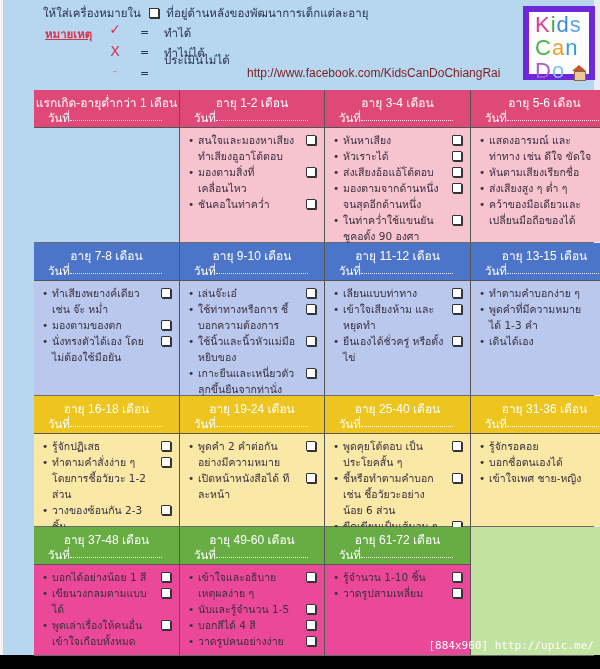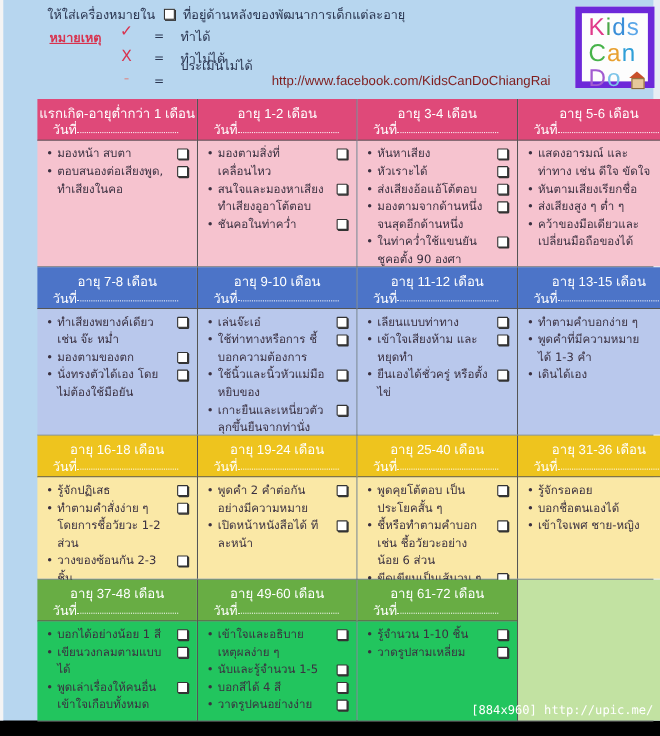--- a/index.html
+++ b/index.html
@@ -52,21 +52,21 @@
   .item::before { content: "•"; position: absolute; left: 0; top: 0; }
   .chk { position: absolute; right: 2px; top: 3px; width: 10px; height: 10px; background: #fff; border: 1px solid #333; box-shadow: 1px 1px 0 #333; border-radius: 1px; }
 
   .pink .hdr { background: #df4979; }
   .pink .body { background: #f6c3cf; }
   .blue .hdr { background: #4c74c8; }
   .blue .body { background: #b9c8ec; }
   .yellow .hdr { background: #eec41e; }
   .yellow .body { background: #fae8a6; }
   .green .hdr { background: #68ad44; }
-  .green .body { background: #22c55e; }
+  .green .body { background: #ec4899; }
   .green .cell.empty { background: #c2e2a2; }
 
   .pink .body { height: 114px; }
   .blue .body { height: 114px; }
   .yellow .body { height: 92px; }
   .green .body { height: 90px; }
 
   .watermark {
     position: absolute; right: 6px; bottom: 0; height: 30px;
     font-family: "DejaVu Sans Mono", monospace; font-size: 11px; color: #fff;
@@ -106,33 +106,29 @@
     </div>
   </div>
 
   <div class="grid" id="grid">
       <div class="band pink">
         <div class="cell">
           <div class="hdr">
             <span class="age">แรกเกิด-อายุต่ำกว่า 1 เดือน</span>
             <span class="date"><span>วันที่</span><span class="dots"></span></span>
           </div>
-          <div class="body">
-            <div class="item"><span>มองหน้า สบตา</span><span class="chk"></span></div>
-            <div class="item"><span>ตอบสนองต่อเสียงพูด, ทำเสียงในคอ</span><span class="chk"></span></div>
-          </div>
         </div>
         <div class="cell">
           <div class="hdr">
             <span class="age">อายุ 1-2 เดือน</span>
             <span class="date"><span>วันที่</span><span class="dots"></span></span>
           </div>
           <div class="body">
+            <div class="item"><span>สนใจและมองหาเสียง ทำเสียงอูอาโต้ตอบ</span><span class="chk"></span></div>
             <div class="item"><span>มองตามสิ่งที่ เคลื่อนไหว</span><span class="chk"></span></div>
-            <div class="item"><span>สนใจและมองหาเสียง ทำเสียงอูอาโต้ตอบ</span><span class="chk"></span></div>
             <div class="item"><span>ชันคอในท่าคว่ำ</span><span class="chk"></span></div>
           </div>
         </div>
         <div class="cell">
           <div class="hdr">
             <span class="age">อายุ 3-4 เดือน</span>
             <span class="date"><span>วันที่</span><span class="dots"></span></span>
           </div>
           <div class="body">
             <div class="item"><span>หันหาเสียง</span><span class="chk"></span></div>

